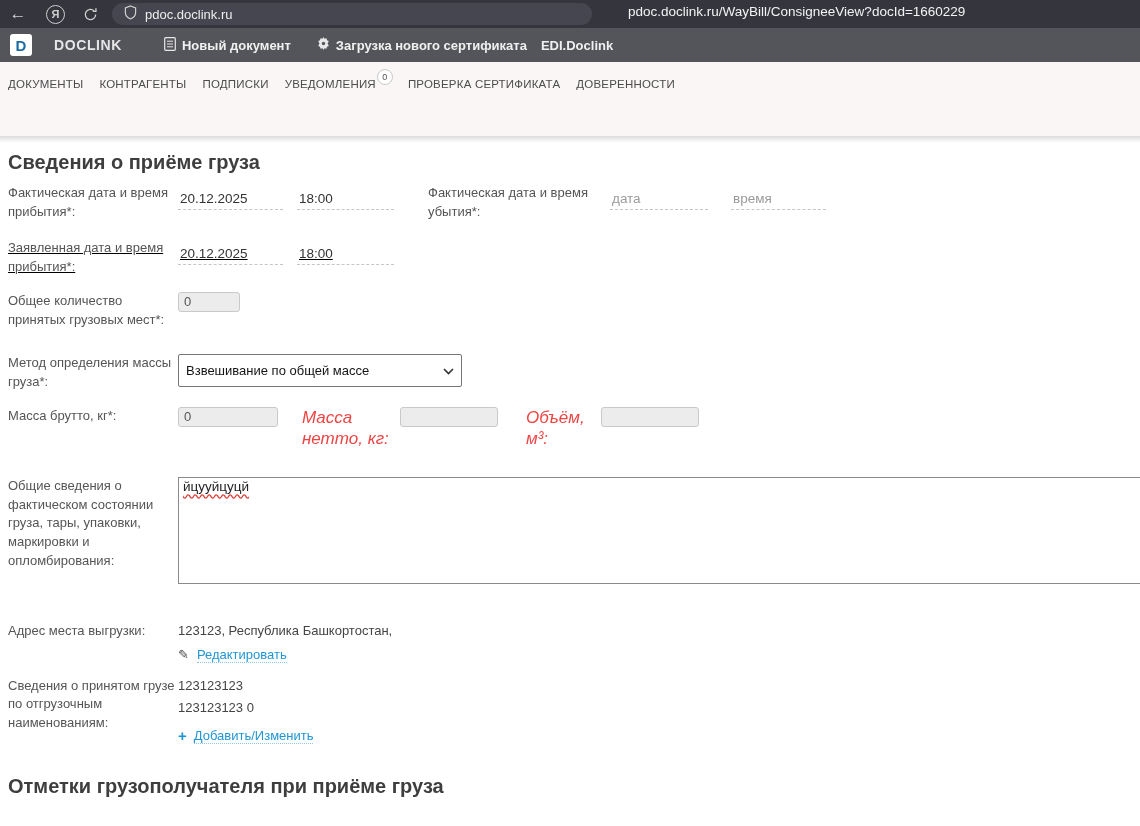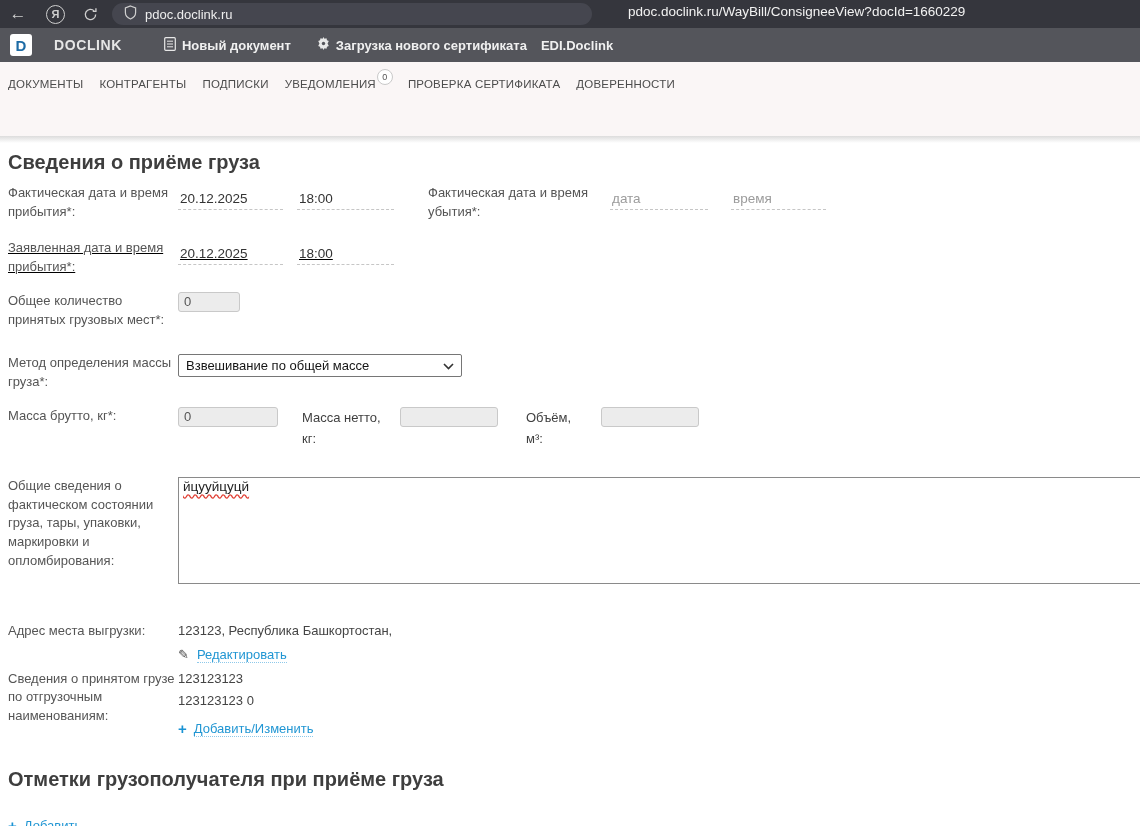--- a/index.html
+++ b/index.html
@@ -52,36 +52,36 @@
     display:flex; align-items:center; justify-content:center;
   }
   .nav-shadow { height:7px; background:linear-gradient(to bottom,#dcdcdc,#ffffff); }
 
   
   .content { padding-left:8px; }
   h1 { font-size:20px; font-weight:bold; color:#3e3e3e; margin:8px 0 10px 0; }
 
   .frow { display:flex; align-items:flex-start;margin-top:8px; }
   .flabel { width:170px; flex-shrink:0; font-size:13px; color:#555; line-height:1.45; }
-  .inline-label { font-size:13px; color:#404040; line-height:21px; }
+  .inline-label { font-size:17px; color:#ef4444; line-height:21px;font-style:italic; }
 
   .uinput {
     border-bottom:1px dashed #c6c6c6; font-size:13.5px; color:#333;
     padding:0 0 3px 2px; margin-top:7px; white-space:nowrap;
   }
   .uinput.ph { color:#9b9b9b; }
   .w-date { width:105px; }
   .w-time { width:97px; margin-left:14px; }
 
   .box-input {
     height:20px; background:#ececec; border:1px solid #c9c9c9; border-radius:3px;
     font-size:13px; color:#555; line-height:18px; padding:0 5px;
   }
   .select-box {
-    width:284px; height:23px; border:1px solid #767676; border-radius:2px; background:#fff;
+    width:284px; height:33px; border:1px solid #767676; border-radius:2px; background:#fff;
     display:flex; align-items:center; justify-content:space-between; padding:0 7px;
     font-size:13px; color:#151515; cursor:pointer;
   }
 
   .big-textarea {
     flex:1; height:107px; border:1px solid #8a8a8a; background:#fff;
     font-size:13.5px; color:#222; padding:1px 4px; margin-right:-10px; cursor:text;
   }
   .wavy { text-decoration:underline; text-decoration-style:wavy; text-decoration-color:#e03c31; text-underline-offset:3px; }
 
@@ -215,21 +215,21 @@
     <div class="flabel">Адрес места выгрузки:</div>
     <div>
       <div class="val">123123, Республика Башкортостан,</div>
       <div style="margin-top:6px; display:flex; align-items:center;">
         <span class="pencil">✎</span>
         <span class="link">Редактировать</span>
       </div>
     </div>
   </div>
 
-  <div class="frow" style="margin-top:7px;">
+  <div class="frow" style="margin-top:14px;">
     <div class="flabel">Сведения о принятом грузе по отгрузочным наименованиям:</div>
     <div>
       <div class="val">123123123</div>
       <div class="val" style="margin-top:4px;">123123123 0</div>
       <div style="margin-top:9px; display:flex; align-items:center;">
         <span class="plus">+</span>
         <span class="link">Добавить/Изменить</span>
       </div>
     </div>
   </div>

